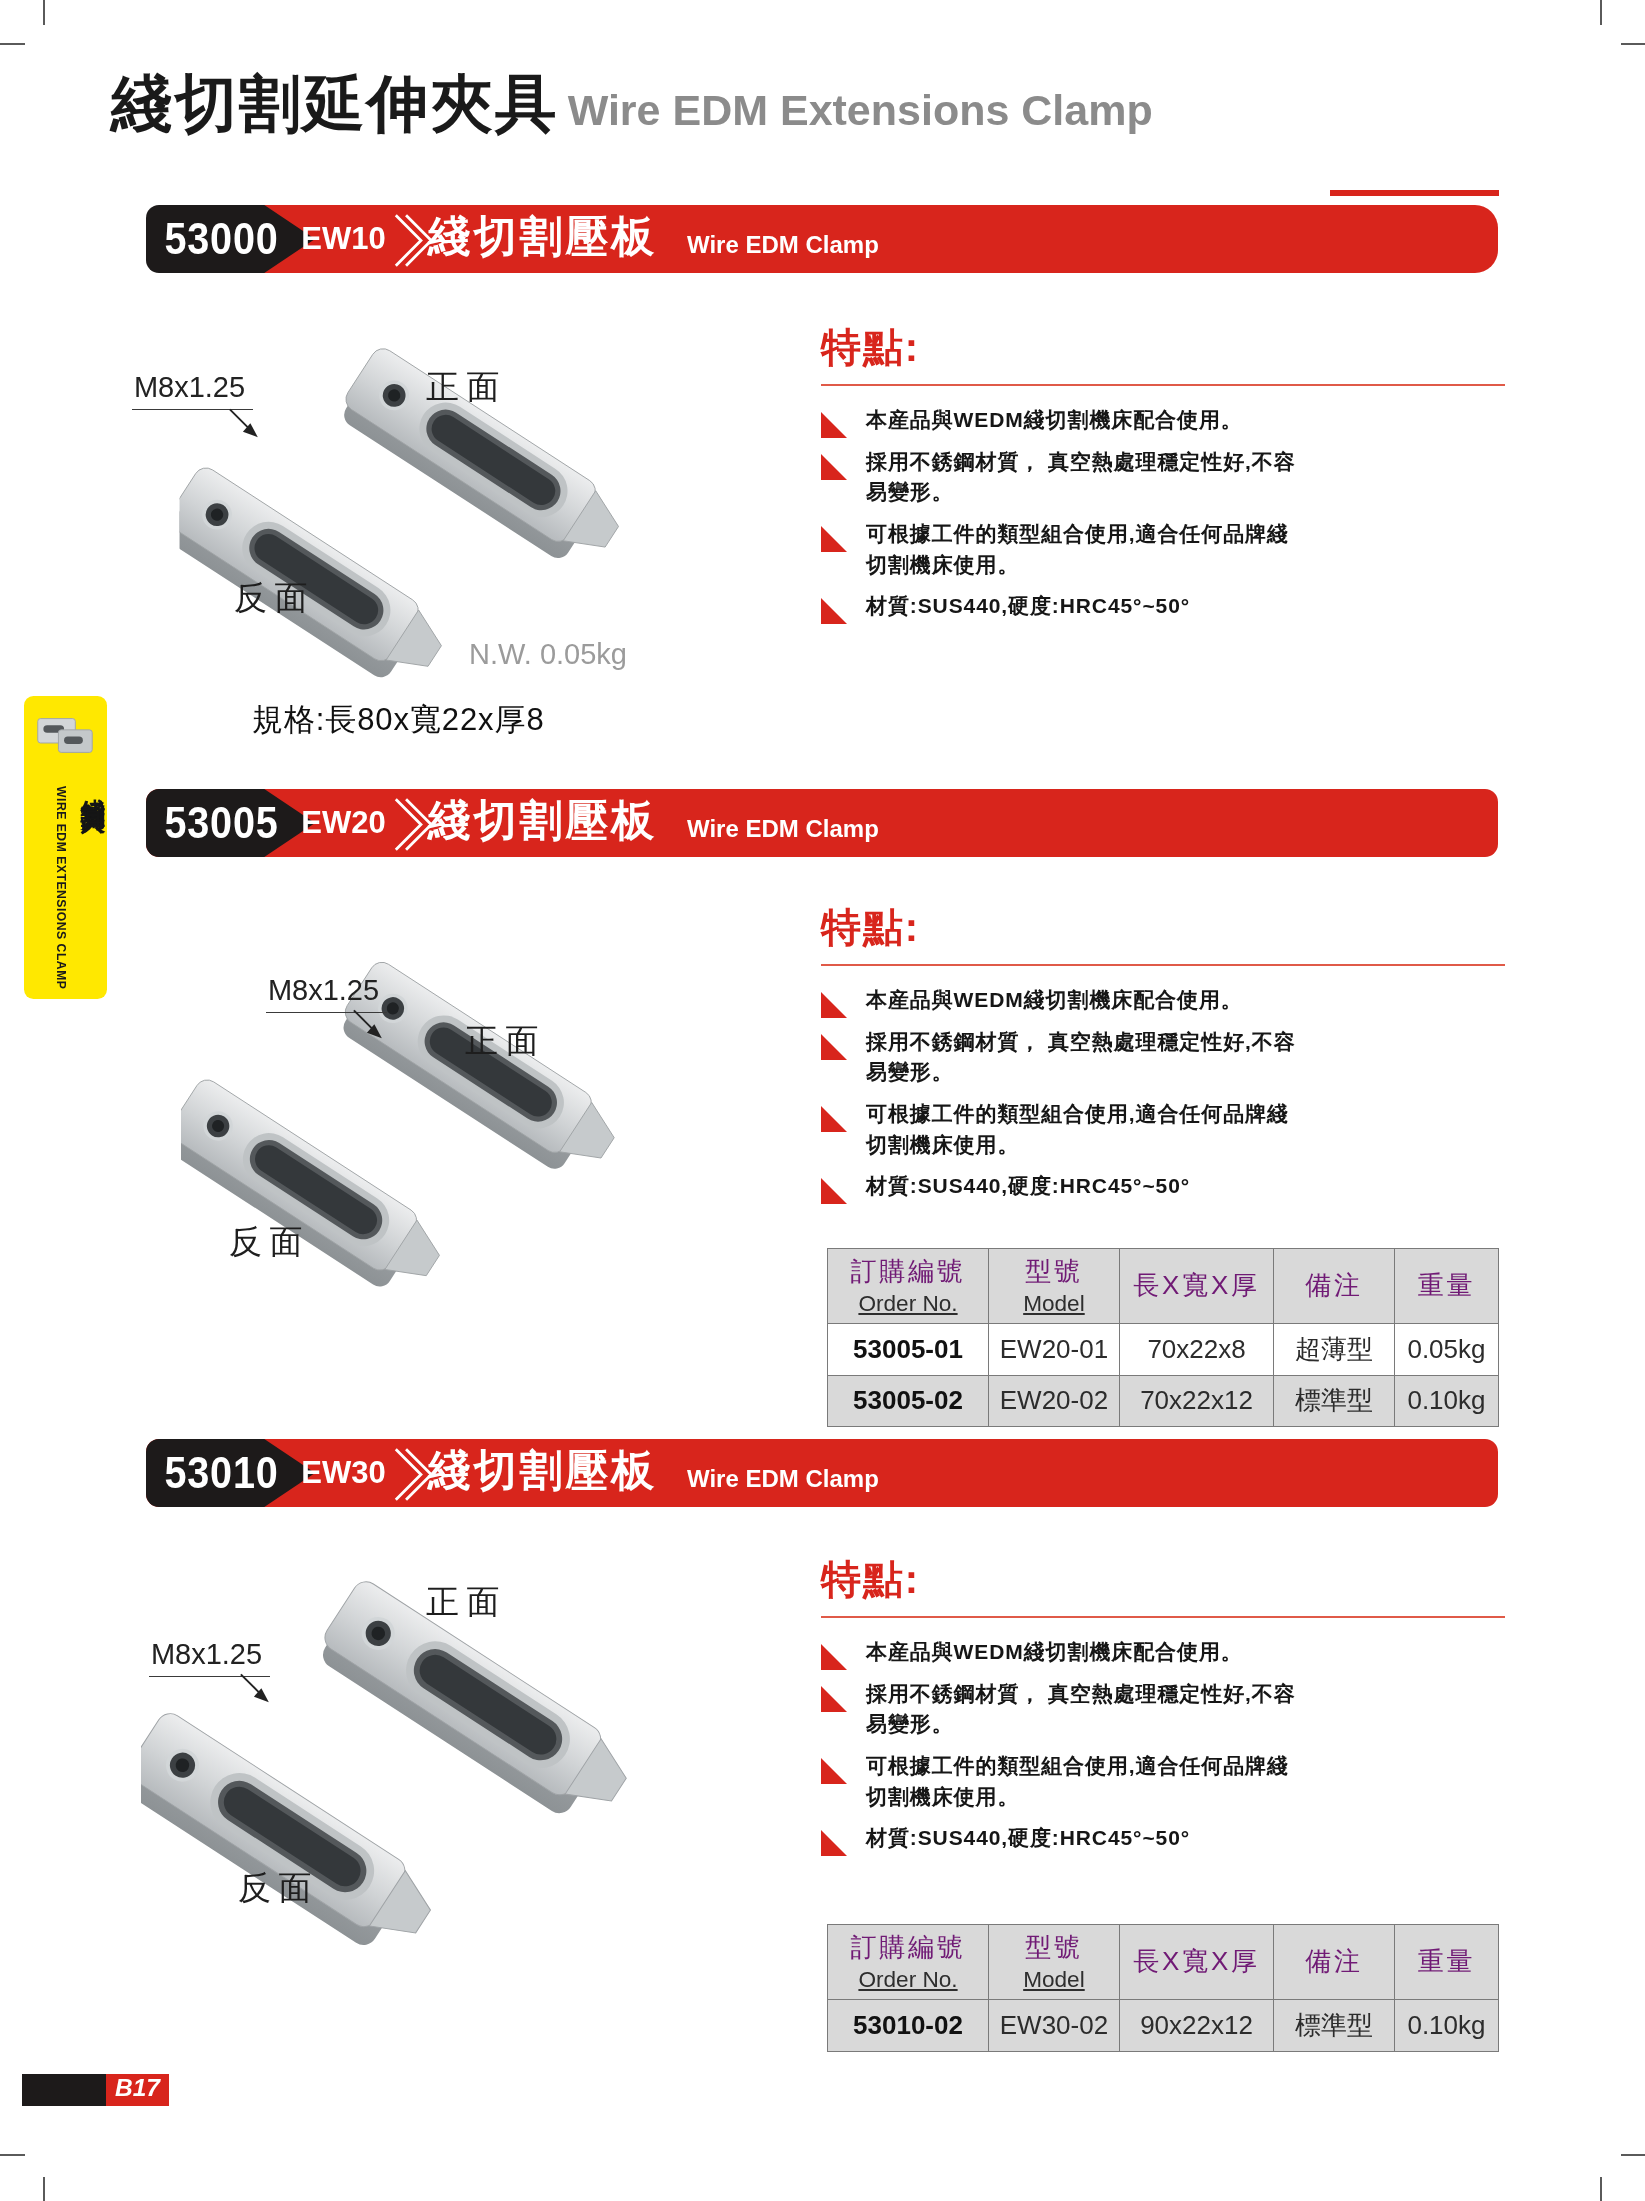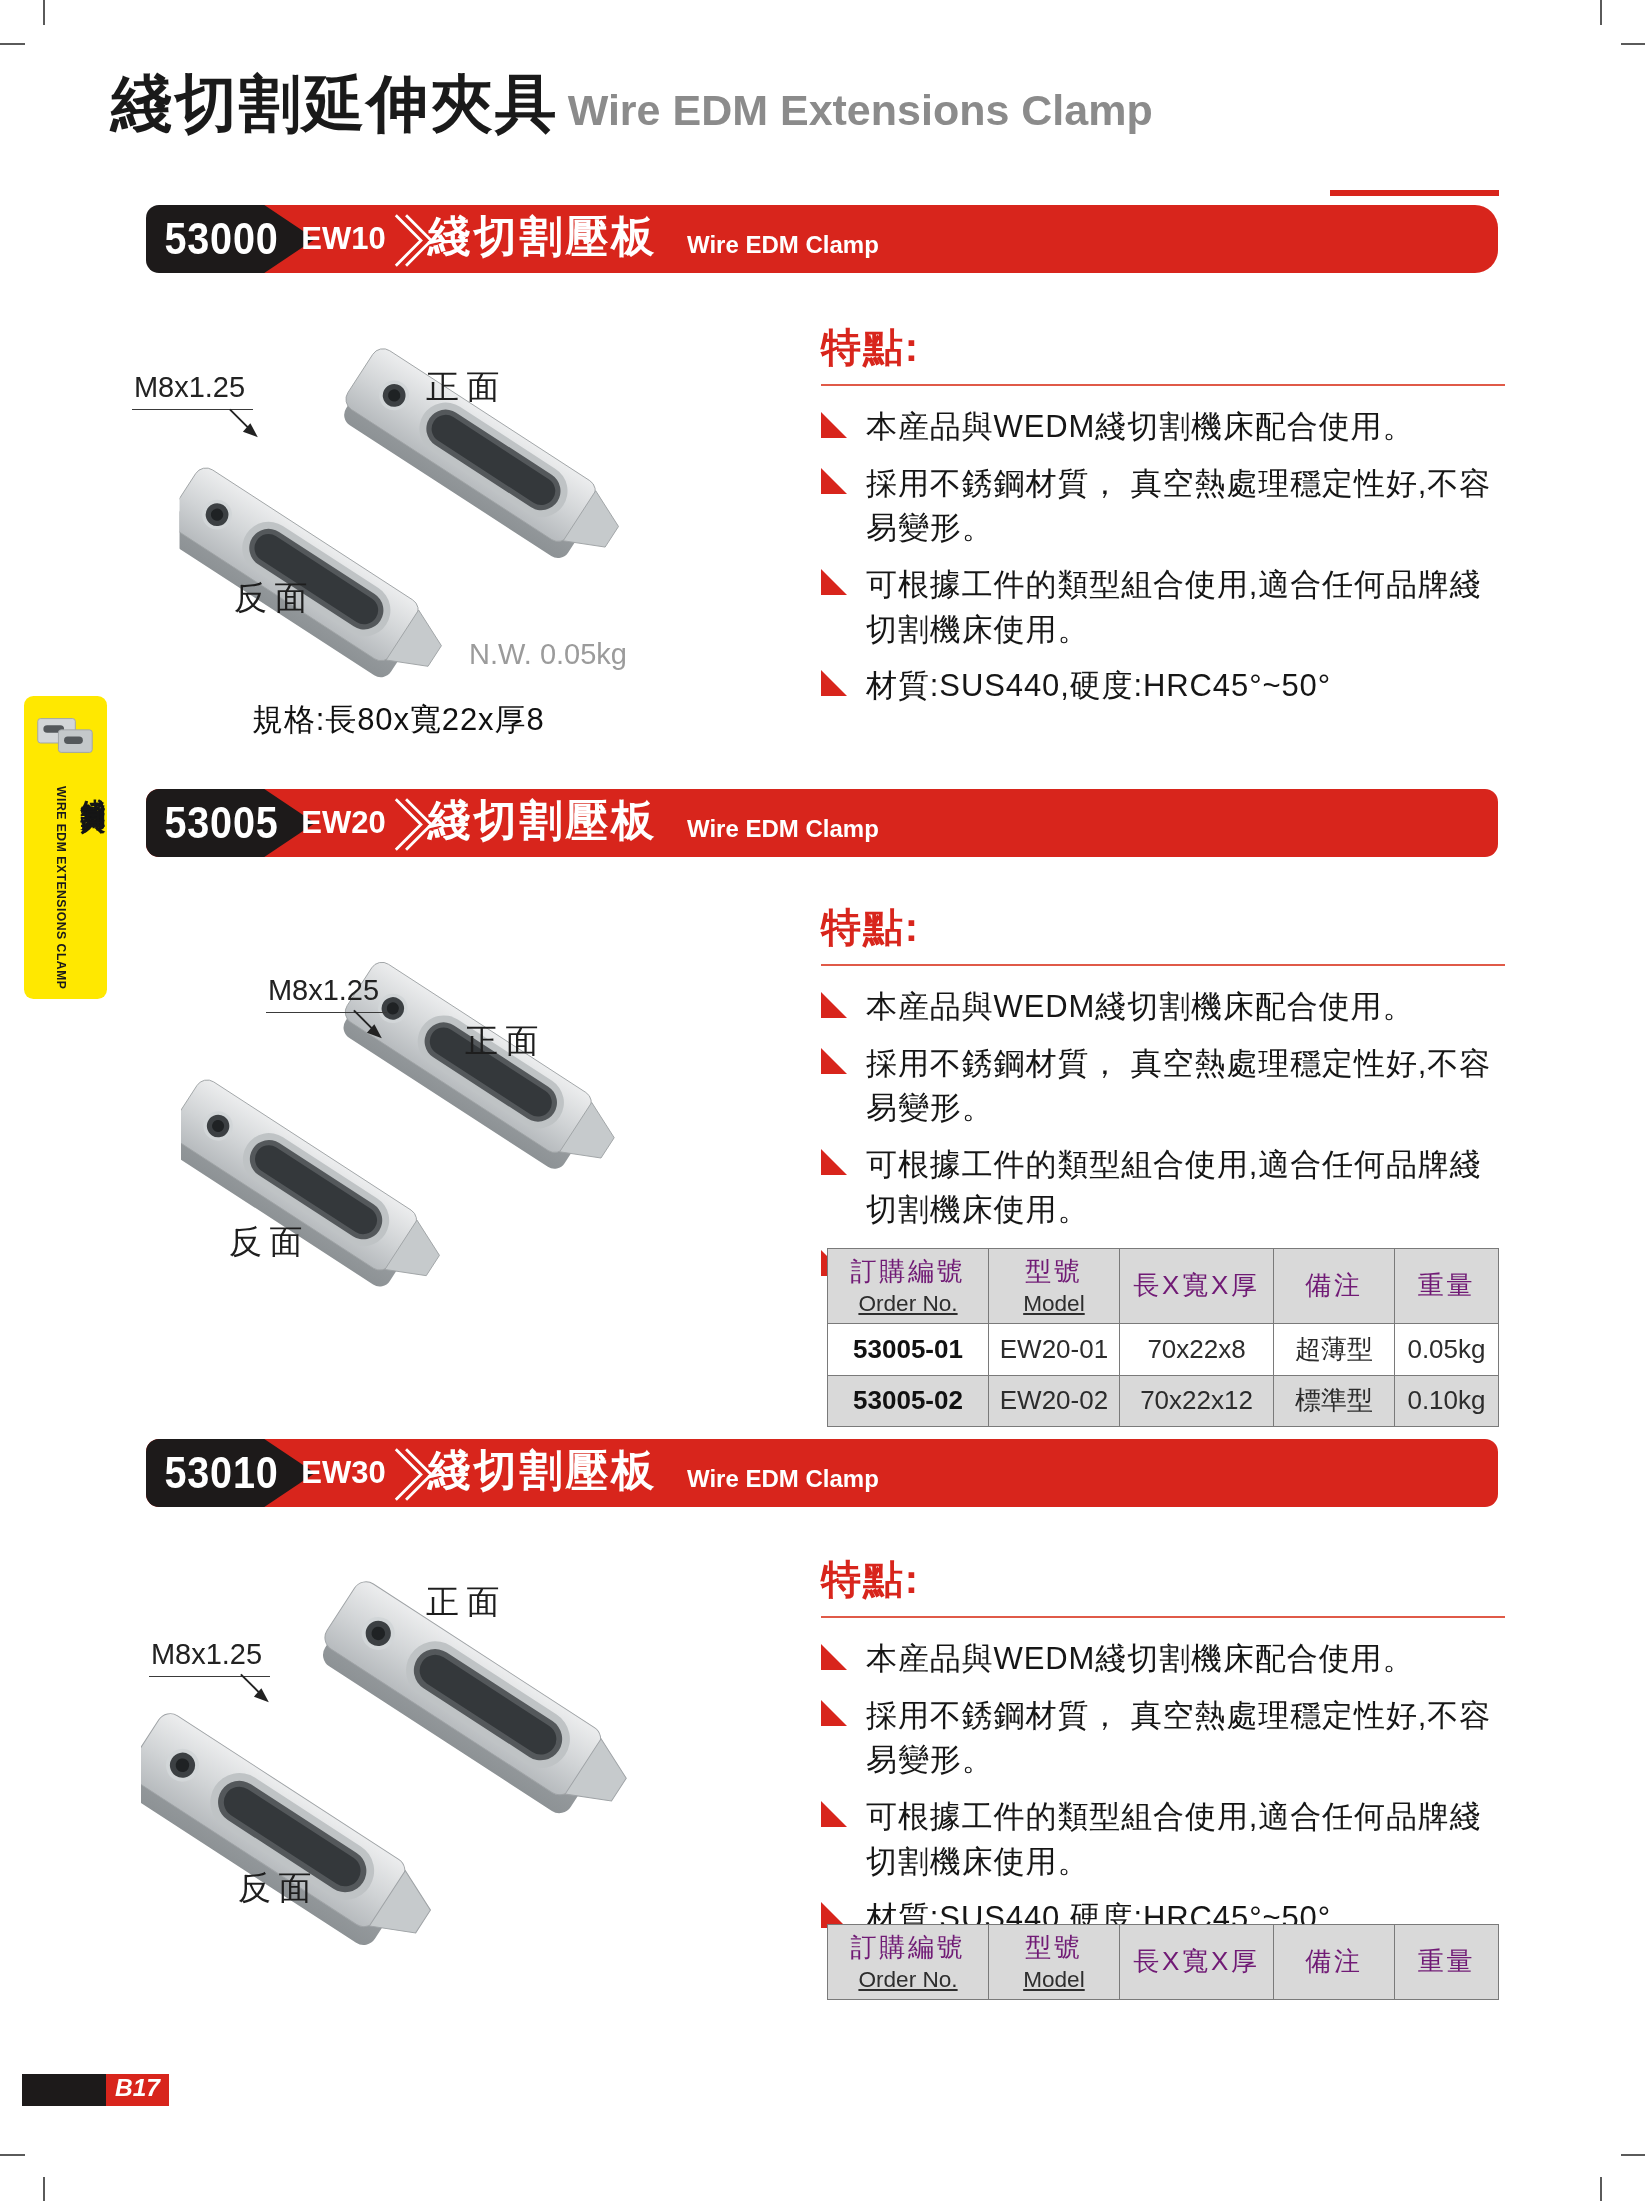--- a/index.html
+++ b/index.html
@@ -33,21 +33,21 @@
   .ben{position:absolute;left:541px;top:50%;transform:translateY(-28%);
        font-size:24px;font-weight:700;color:#fff;white-space:nowrap;}
 
   
   .features{position:absolute;width:684px;}
   .feat-heading{font-size:40px;font-weight:700;color:#d8251c;letter-spacing:1.9px;}
   .feat-rule{height:1.9px;background:#e05a48;margin:9.4px 0 19px 0;}
   .bullet{position:relative;padding-left:45px;margin-bottom:11.3px;}
   .tri{position:absolute;left:0;top:6.6px;width:0;height:0;
        border-bottom:26px solid #d8251c;border-right:26px solid transparent;}
-  .btxt{font-size:31px;line-height:1.45;color:#161616;letter-spacing:0.9px;}
+  .btxt{font-size:21px;line-height:1.45;color:#161616;letter-spacing:0.9px;font-weight:bold;}
   .btxt .l2{display:block;}
   .btxt .l2:empty{display:none;}
 
   
   .pimg{position:absolute;}
   .plabel{position:absolute;font-size:33px;color:#1e1e1e;letter-spacing:7.5px;white-space:nowrap;}
   .leader{position:absolute;font-size:29px;color:#222;border-bottom:1.9px solid #3a3a3a;
           padding:0 7.5px 4.7px 1.9px;white-space:nowrap;}
   .leader-arrow{position:absolute;}
   .nw{position:absolute;font-size:29px;color:#9b9b9b;white-space:nowrap;}
@@ -333,20 +333,27 @@
       <td>
             <div class="h-zh">長X寬X厚</div>
           </td>
       <td>
             <div class="h-zh">備注</div>
           </td>
       <td>
             <div class="h-zh">重量</div>
           </td>
     </tr>
+    <tr class="data-row alt">
+      <td class="c-order">53010-02</td>
+      <td>EW30-02</td>
+      <td>90x22x12</td>
+      <td>標準型</td>
+      <td>0.10kg</td>
+    </tr>
   </tbody>
     </table>
 
   <div class="side-tab">
     <svg class="side-thumb" width="62" height="49" viewBox="0 0 66 52">
       <rect x="4" y="8" width="40" height="26" rx="3" fill="#d3d6d8" stroke="#9fa3a6"></rect>
       <rect x="10" y="15" width="22" height="8" rx="4" fill="#54585b"></rect>
       <rect x="26" y="20" width="36" height="24" rx="3" fill="#c4c8ca" stroke="#9fa3a6"></rect>
       <rect x="32" y="27" width="20" height="8" rx="4" fill="#54585b"></rect>
     </svg>

